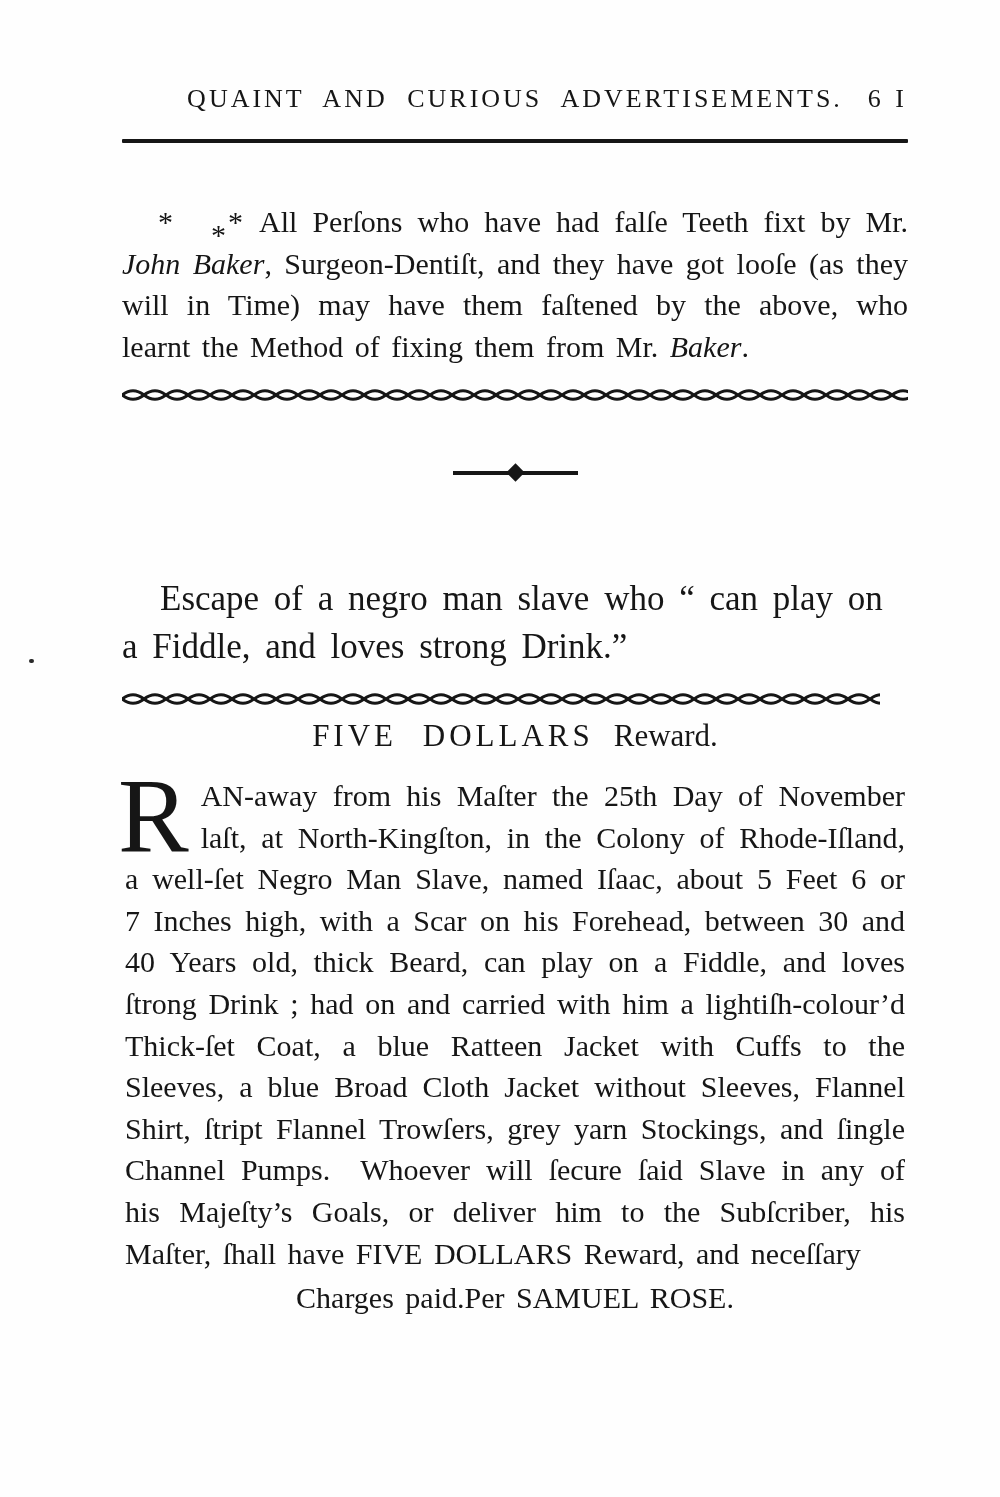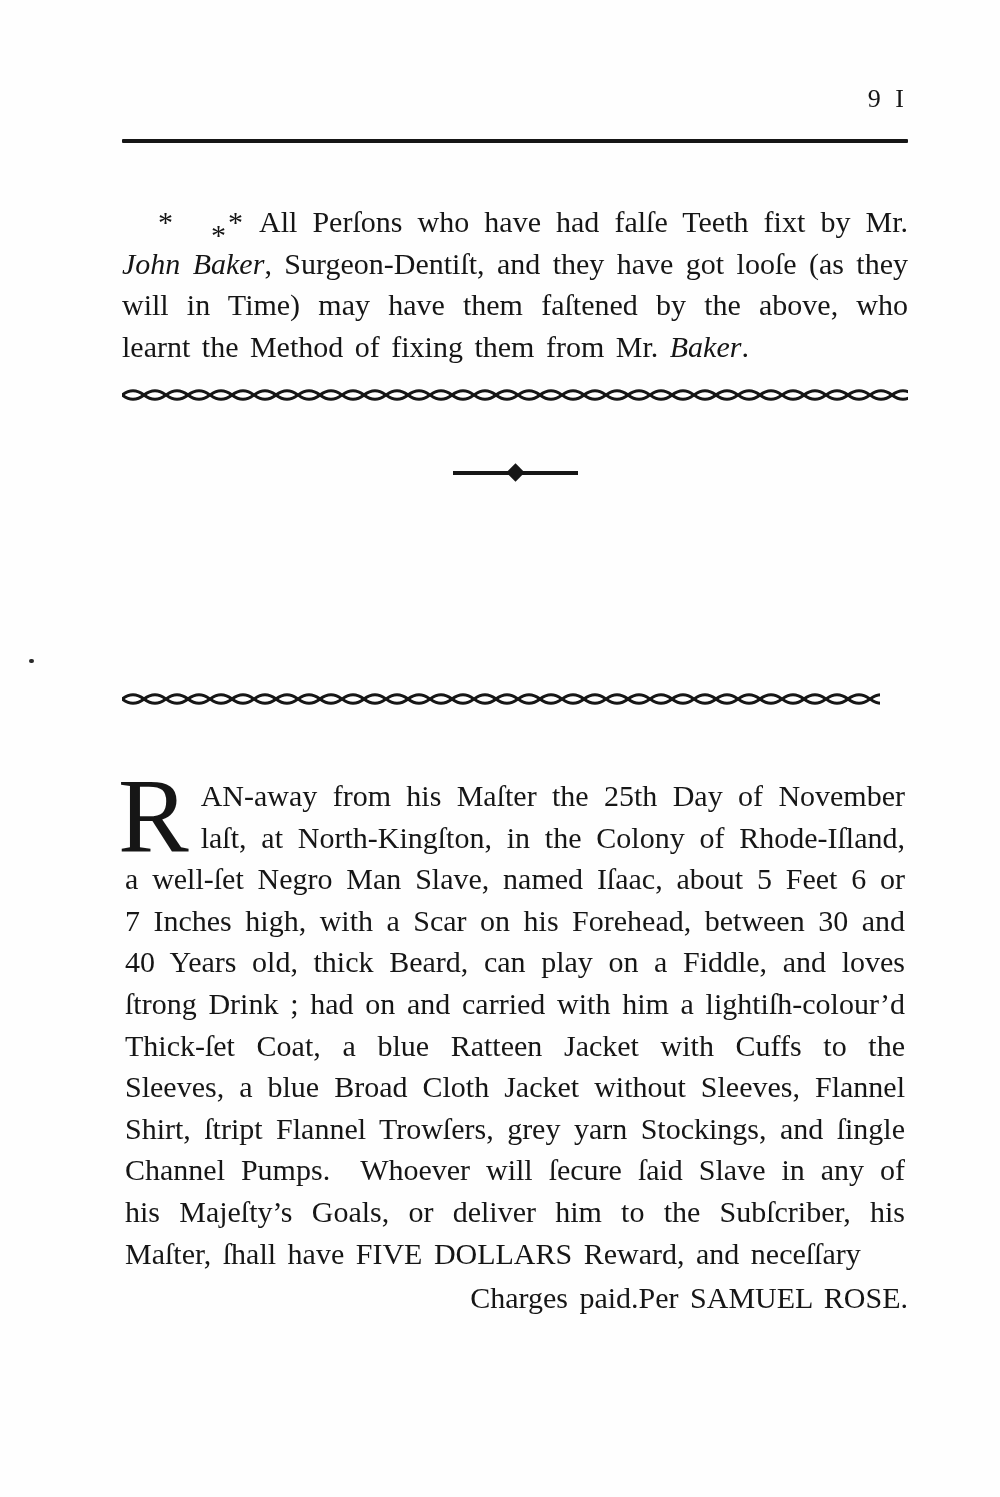--- a/index.html
+++ b/index.html
@@ -72,31 +72,32 @@
   
   .ad { top: 772px; }
   .dropcap {
     float: left;
     font-size: 106px;
     line-height: 84px;
     height: 84px;
     margin: 2px 12px 0 -4px;
   }
   .ad p { margin: 3px; }
-  .closing { display: flex; justify-content: flex-end; }
+  .closing { display: flex; justify-content: center; }
 
   .speck { position: absolute; left: 29px; top: 659px; width: 5px; height: 4px; background: #2a2a2a; border-radius: 2px; }
 </style>
 </head>
 <body>
 
 <div class="page">
 
   <div class="col running-head">
-    <span class="pagenum">9 I</span>
+    <span class="title">QUAINT AND CURIOUS ADVERTISEMENTS.</span>
+    <span class="pagenum">6 I</span>
   </div>
 
   <div class="col head-rule"></div>
 
   <p class="col bodytext dentist"><span class="asterism"><span>*</span><span class="low">*</span><span>*</span></span><span>All Perſons who have had falſe Teeth fixt by Mr. </span><span class="italic">John Baker</span><span>, Surgeon-Dentiſt, and they have got looſe (as they will in Time) may have them faſtened by the above, who learnt the Method of fixing them from Mr. </span><span class="italic">Baker</span><span>.</span></p>
 
   <svg class="col braid braid-top" width="786" height="18" viewBox="0 0 786 18">
     <defs>
       <pattern id="braidA" width="44" height="18" patternUnits="userSpaceOnUse">
         <path d="M0,9 Q11,17.5 22,9 T44,9" fill="none" stroke="#161616" stroke-width="3"></path>
@@ -107,31 +108,35 @@
   </svg>
 
   <div class="col ornament">
     <span class="bar"></span>
     <span class="diamond"></span>
     <span class="bar"></span>
   </div>
 
   <div class="speck"></div>
 
+  <p class="col editorial">Escape of a negro man slave who “ can play on a Fiddle, and loves strong Drink.”</p>
 
   <svg class="col braid braid-mid" width="758" height="18" viewBox="0 0 758 18">
     <defs>
       <pattern id="braidB" width="44" height="18" patternUnits="userSpaceOnUse">
         <path d="M0,9 Q11,17.5 22,9 T44,9" fill="none" stroke="#161616" stroke-width="3"></path>
         <path d="M0,9 Q11,0.5 22,9 T44,9" fill="none" stroke="#161616" stroke-width="3"></path>
       </pattern>
     </defs>
     <rect width="758" height="18" fill="url(#braidB)"></rect>
   </svg>
 
+  <div class="col reward-head">
+    <span class="amount">FIVE DOLLARS</span><span class="suffix">Reward.</span>
+  </div>
 
   <div class="col bodytext ad">
     <span class="dropcap">R</span>
     <p>AN-away from his Maſter the 25th Day of November laſt, at North-Kingſton, in the Colony of Rhode-Iſland, a well-ſet Negro Man Slave, named Iſaac, about 5 Feet 6 or 7 Inches high, with a Scar on his Forehead, between 30 and 40 Years old, thick Beard, can play on a Fiddle, and loves ſtrong Drink ; had on and carried with him a lightiſh-colour’d Thick-ſet Coat, a blue Ratteen Jacket with Cuffs to the Sleeves, a blue Broad Cloth Jacket without Sleeves, Flannel Shirt, ſtript Flannel Trowſers, grey yarn Stockings, and ſingle Channel Pumps. Whoever will ſecure ſaid Slave in any of his Majeſty’s Goals, or deliver him to the Subſcriber, his Maſter, ſhall have FIVE DOLLARS Reward, and neceſſary</p>
     <div class="closing">
       <span>Charges paid.</span>
       <span>Per SAMUEL ROSE.</span>
     </div>
   </div>
 

